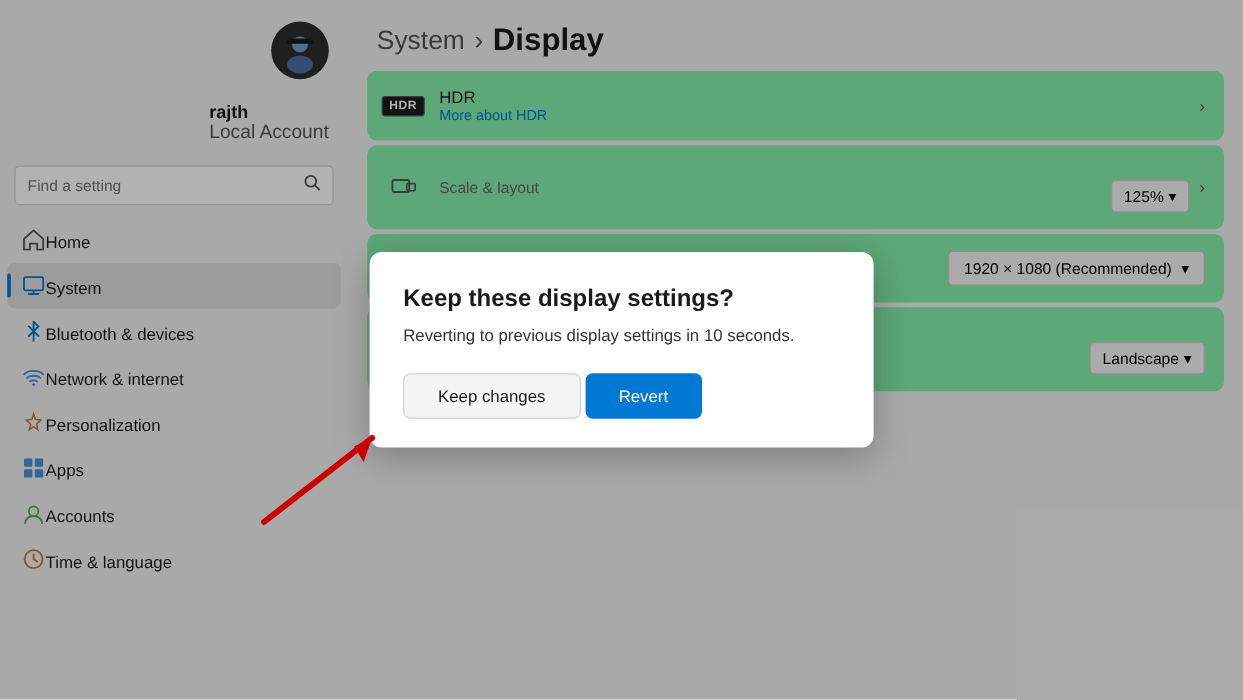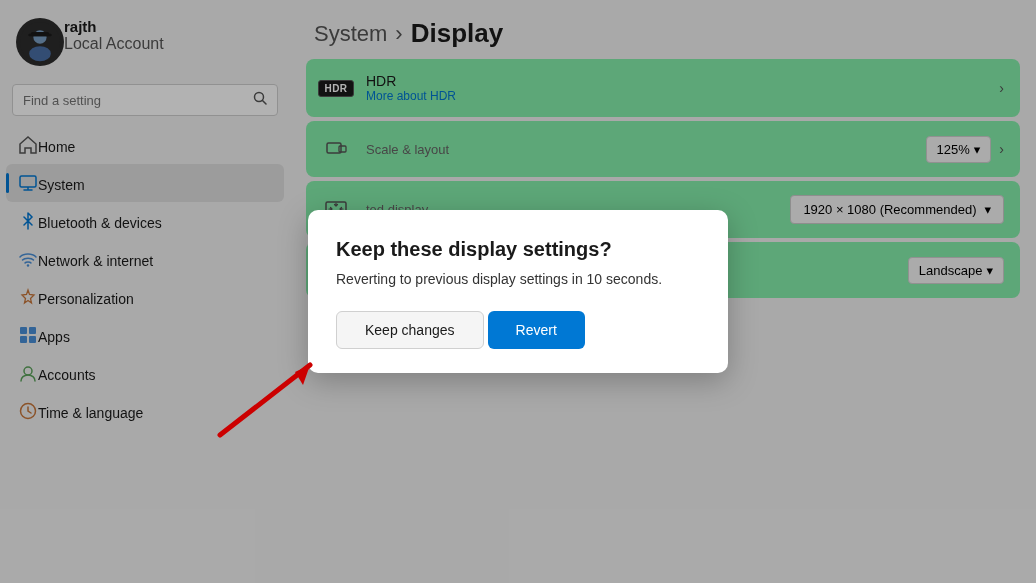--- a/index.html
+++ b/index.html
@@ -26,23 +26,24 @@
       min-width: 290px;
       height: 100%;
       background: #f3f3f3;
       display: flex;
       flex-direction: column;
       padding: 0;
     }
 
     .sidebar-header {
       display: flex;
-      align-items: flex-start;
+      align-items: flex-end;
       padding: 18px 16px 14px 16px;
-      gap: 0;
+      gap: 19px;
+      flex-direction: column;
     }
 
     .avatar {
       width: 48px;
       height: 48px;
       border-radius: 50%;
       background: #2d2d2d;
       display: flex;
       align-items: center;
       justify-content: center;
@@ -227,20 +228,21 @@
     .dropdown-btn {
       background: #f5f5f5;
       border: 1px solid #d0d0d0;
       border-radius: 4px;
       padding: 5px 10px;
       font-size: 13px;
       cursor: pointer;
       display: flex;
       align-items: center;
       gap: 4px;
+      margin-top: 15px;
     }
 
     .chevron-right {
       color: #555;
       font-size: 14px;
     }
 
     
     .overlay {
       position: absolute;

